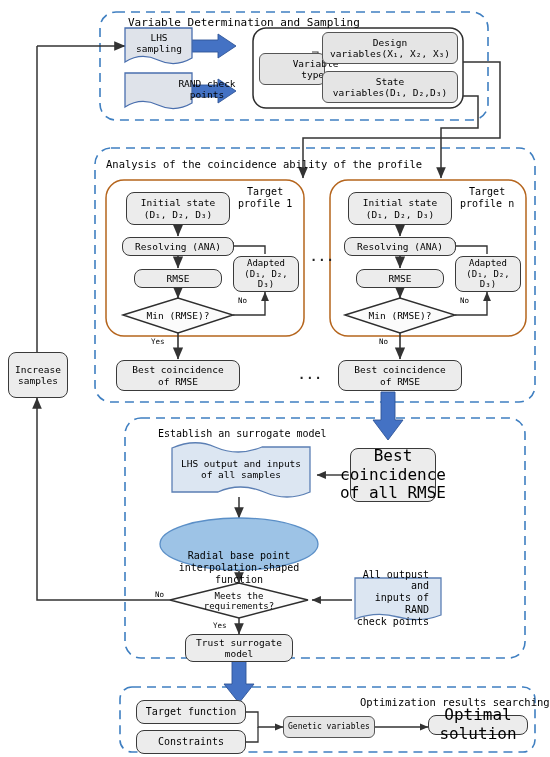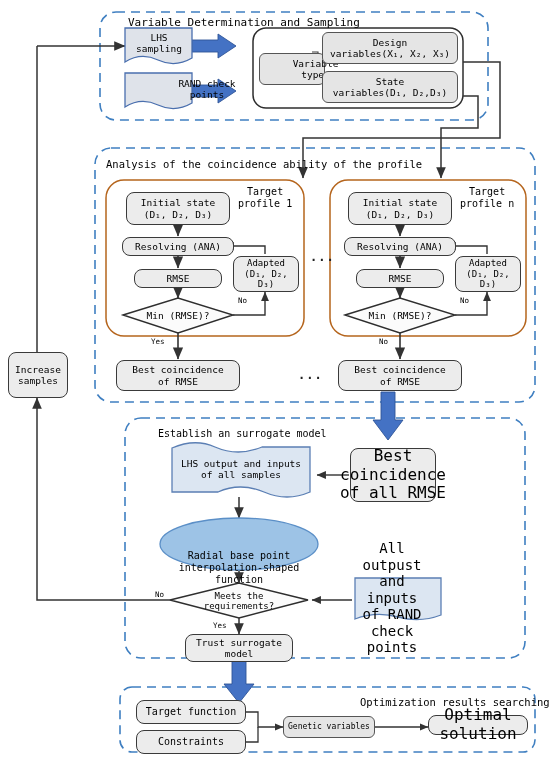--- a/index.html
+++ b/index.html
@@ -262,21 +262,21 @@
   <div class="node" style="left:164px; top:524px; width:150px; height:40px; font-size:10px; white-space:pre-line;margin-top:24px;">Radial base point
 interpolation-shaped
 function</div>
 
   <div class="diamond-label" style="left:194px; top:590px; width:90px; height:22px; font-size:9px; white-space:pre-line; flex-direction:column;">Meets the
 requirements?</div>
 
   <div class="edge-label" style="left:155px; top:590px; font-size:7.5px;">No</div>
   <div class="edge-label" style="left:213px; top:621px; font-size:7.5px;">Yes</div>
 
-  <div class="node" style="left:355px; top:580px; width:74px; height:36px; font-size:14px; white-space:pre-line;">All outpust and
+  <div class="node" style="left:355px; top:580px; width:74px; height:36px; font-size:10px; white-space:pre-line;text-align:right;">All outpust and
 inputs of RAND
 check points</div>
 
   <div class="node proc" style="left:185px; top:634px; width:108px; height:28px; font-size:9.5px; white-space:pre-line;">Trust surrogate
 model</div>
 
   <div class="node proc" style="left:136px; top:700px; width:110px; height:24px; font-size:10px;">Target function</div>
 
   <div class="node proc" style="left:136px; top:730px; width:110px; height:24px; font-size:10px;">Constraints</div>
 

